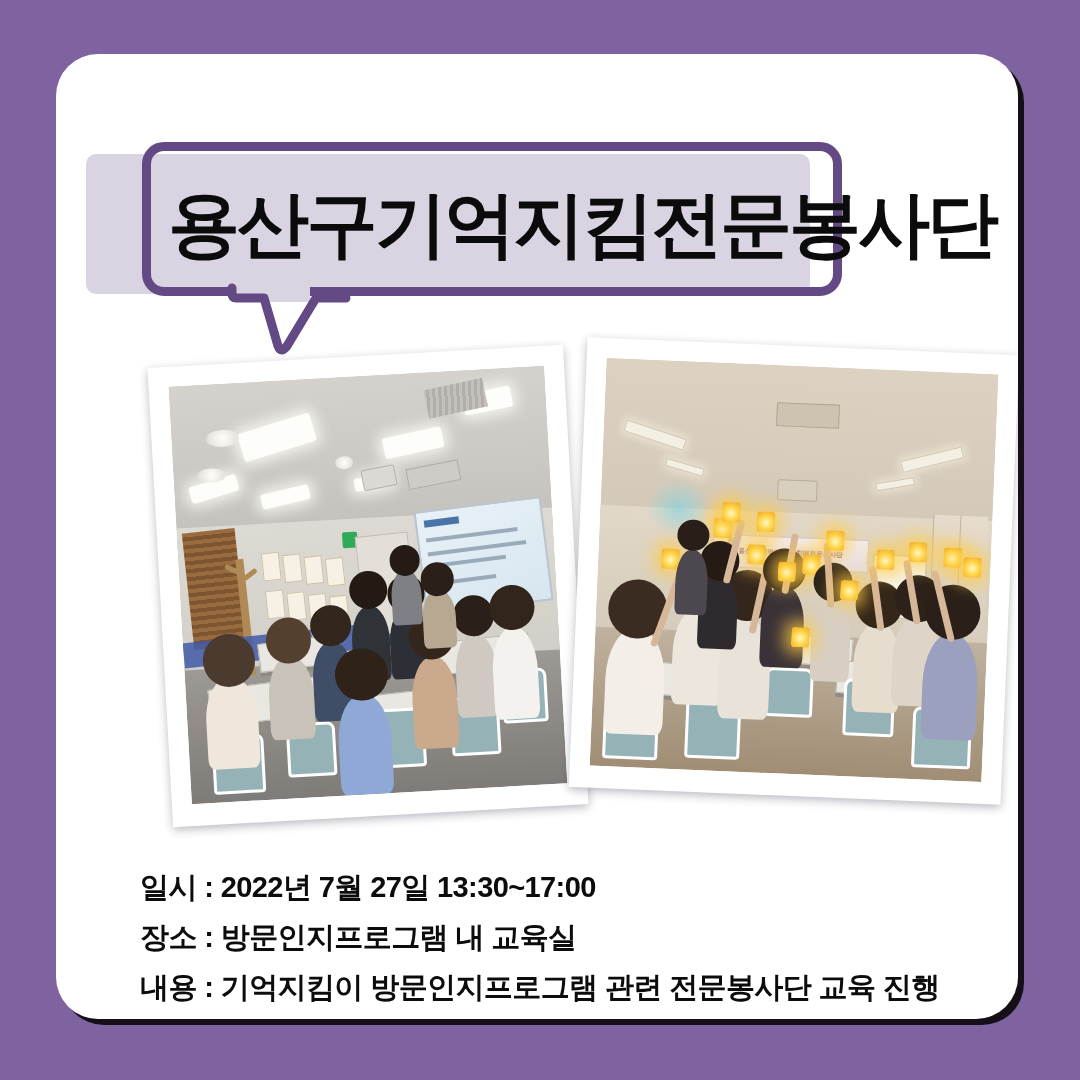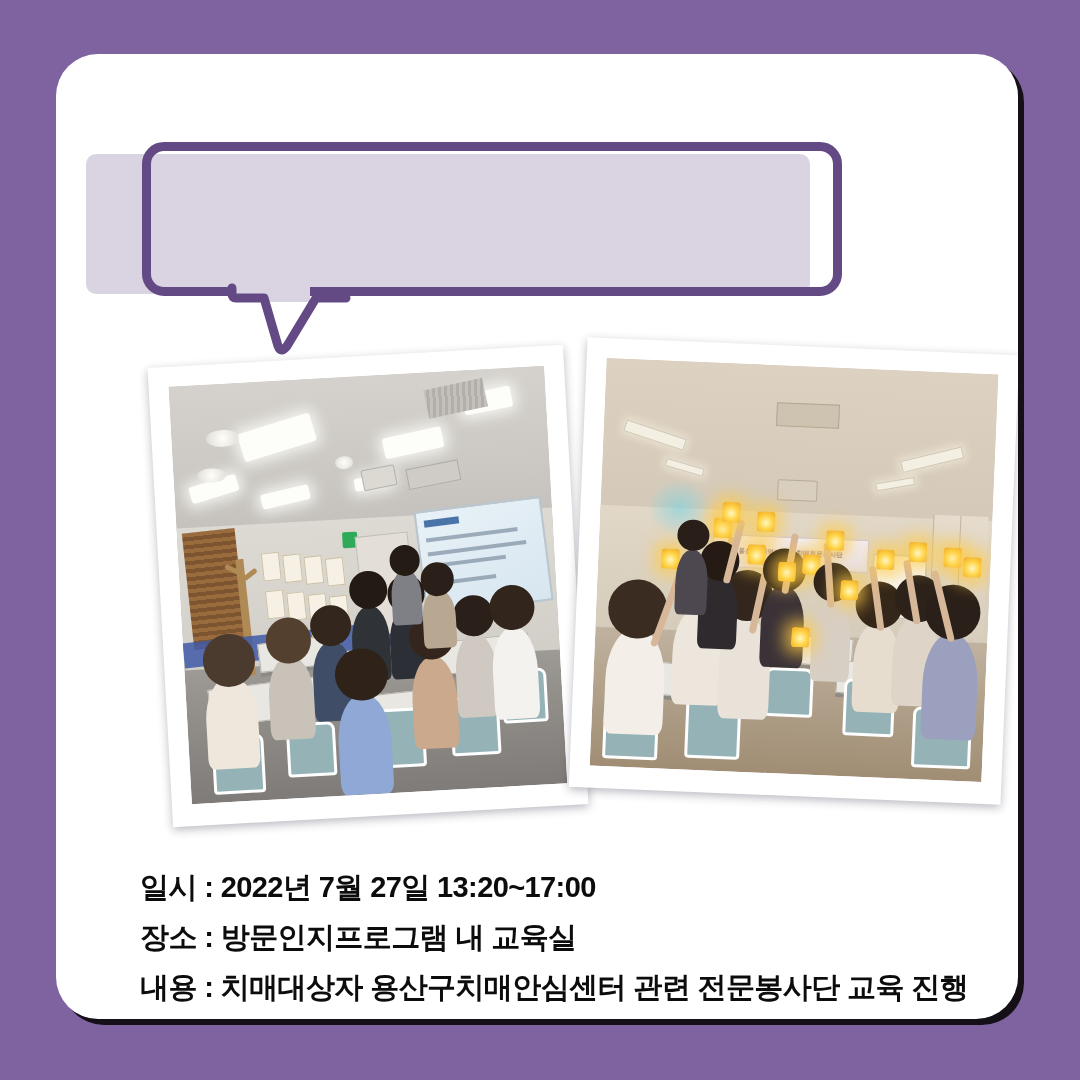--- a/index.html
+++ b/index.html
@@ -356,20 +356,21 @@
       <div class="bubble-fill"></div>
 
       <div class="bubble-outline"></div>
 
       <div class="bubble-gap"></div>
 
       <svg class="bubble-tail" viewBox="0 0 130 78">
         <path d="M8 6 L8 12 Q8 16 12 16 L40 16 L54 64 Q57 72 63 64 L92 16 L122 16" fill="none" stroke="#634a85" stroke-width="9" stroke-linecap="round" stroke-linejoin="round"></path>
       </svg>
 
+      <div class="title-text">용산구기억지킴전문봉사단</div>
     </div>
 
     <div class="photos">
 
       <div class="polaroid polaroid-left">
         <div class="photo-inner">
           <div class="room-a"></div>
           <div class="ceil-a"></div>
 
           <div class="lamp l1"></div>
@@ -556,20 +557,20 @@
 
           <div class="person" style="left:20%; top:46%; width:8%; height:16%; background:#4d4750">
             <div class="head" style="background:#2a1f18"></div>
             </div>
         </div>
       </div>
 
     </div>
 
     <div class="info">
-      <div class="info-line">일시 : 2022년 7월 27일 13:20~17:00</div>
+      <div class="info-line">일시 : 2022년 7월 27일 13:30~17:00</div>
       <div class="info-line">장소 : 방문인지프로그램 내 교육실</div>
-      <div class="info-line">내용 : 치매대상자 용산구치매안심센터 관련 전문봉사단 교육 진행</div>
+      <div class="info-line">내용 : 기억지킴이 방문인지프로그램 관련 전문봉사단 교육 진행</div>
       <div class="info-line">담당 : 류은혜, 김도연, 오명옥</div>
     </div>
 
   </div>
 </div>
 
 </body></html>

